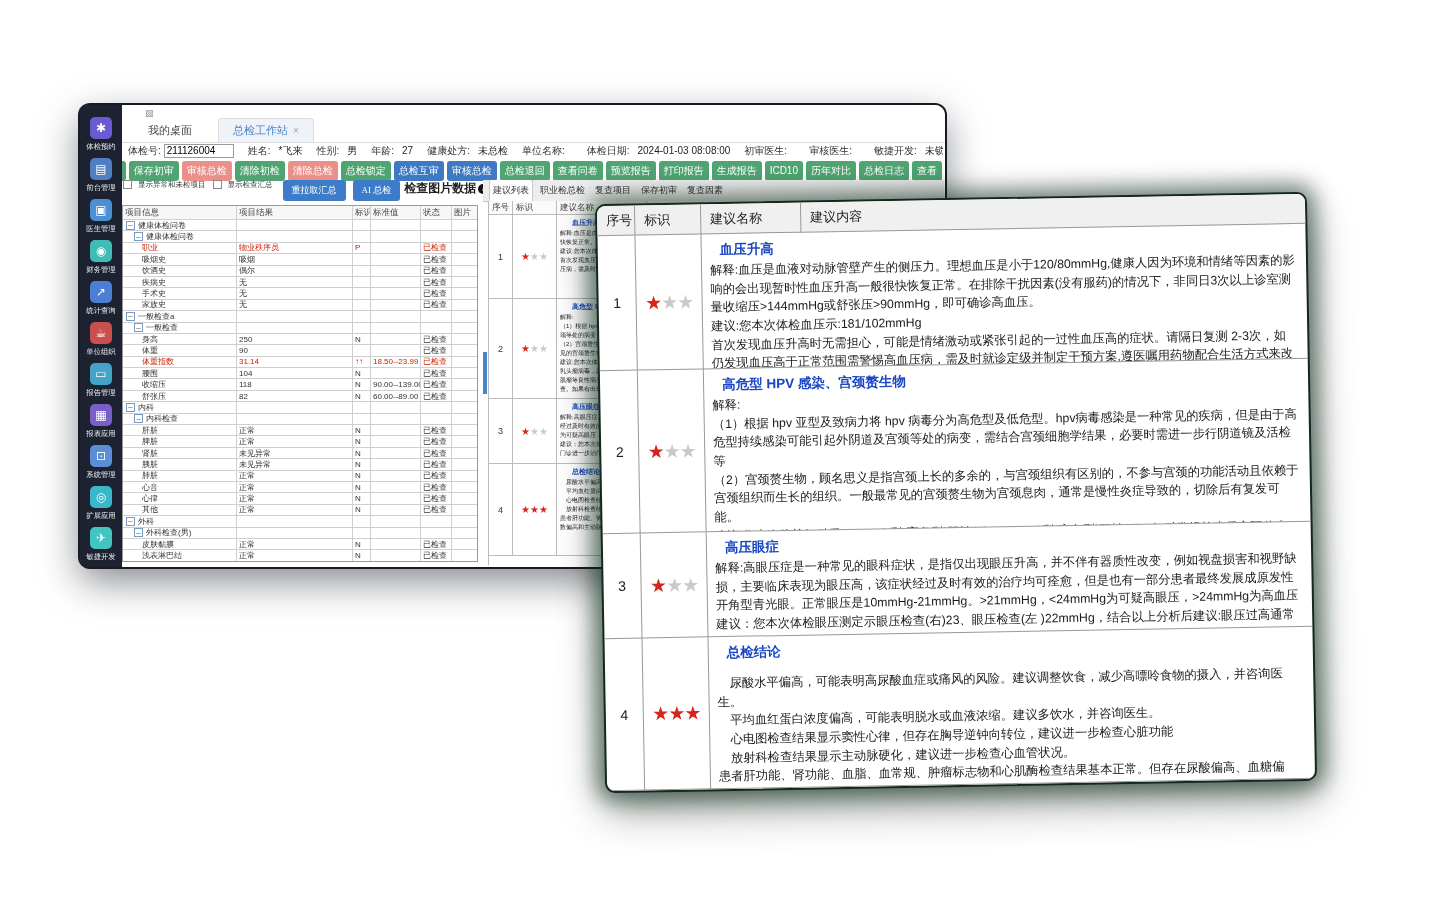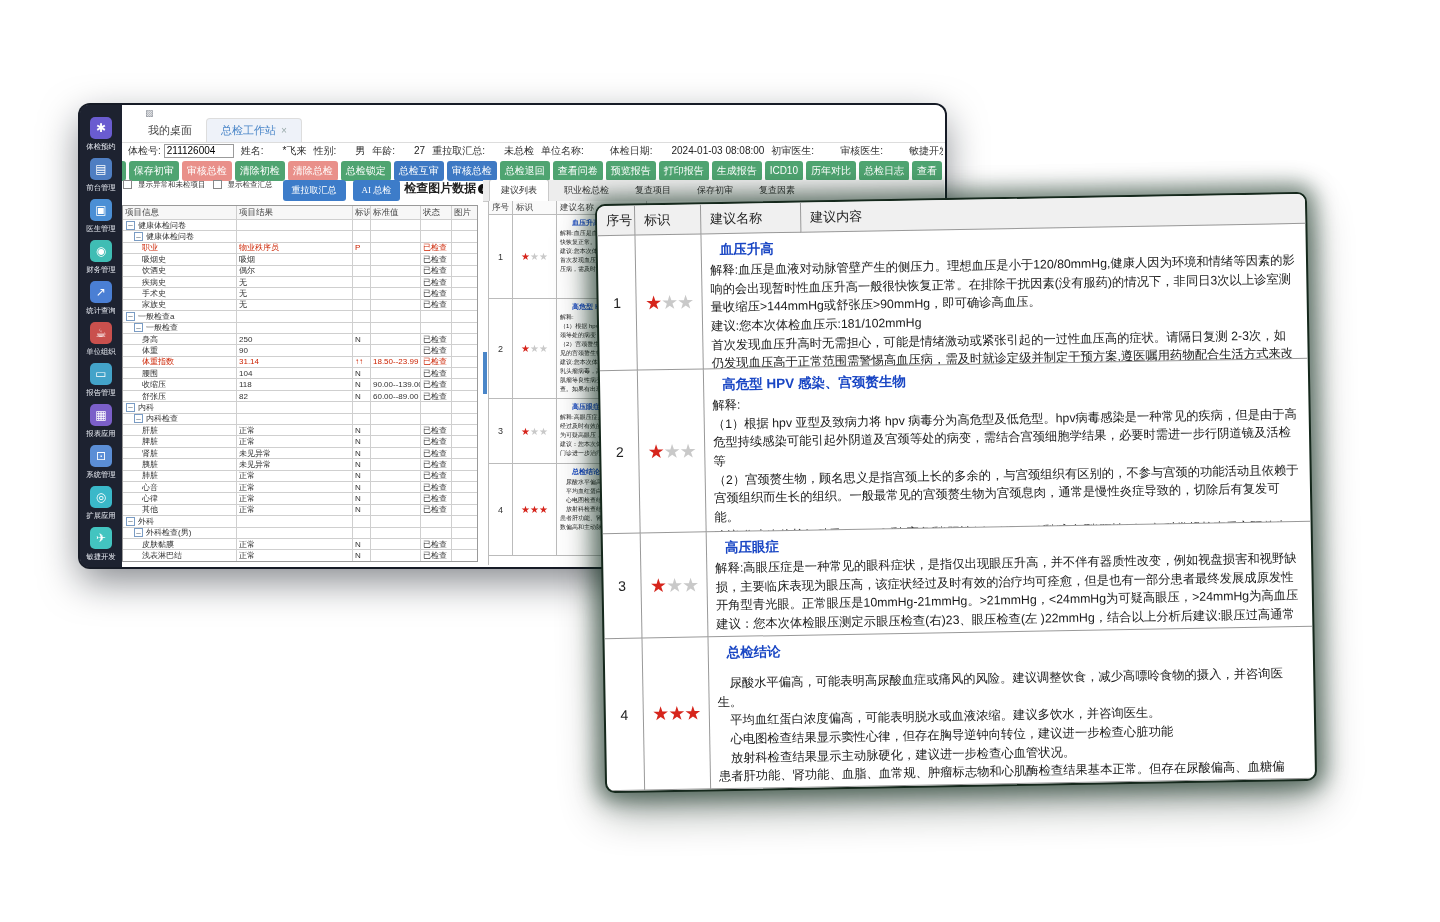--- a/index.html
+++ b/index.html
@@ -12,30 +12,30 @@
   .sidebar{width:42px;background:#1d2230;border-radius:8px 0 0 8px;padding-top:12px;box-sizing:border-box;
     display:flex;flex-direction:column;align-items:center;flex:none;}
   .side-item{display:flex;flex-direction:column;align-items:center;margin-bottom:6px;cursor:pointer;}
   .side-icon{width:22px;height:22px;border-radius:5px;color:#fff;font-size:12px;line-height:1;
     display:flex;align-items:center;justify-content:center;}
   .side-label{color:#e9ecf3;font-size:8px;margin-top:2px;white-space:nowrap;transform:scale(.92);}
   .content{flex:1;position:relative;background:#fff;border-radius:0 10px 10px 0;overflow:hidden;}
 
   .broken-img{position:absolute;left:23px;top:3px;font-size:9px;color:#8a8f98;}
   .tabbar{position:absolute;left:0;right:0;top:13px;height:25px;border-bottom:1px solid #ddd;
-    display:flex;align-items:flex-end;padding-left:12px;gap:0;font-size:11px;box-sizing:border-box;}
+    display:flex;align-items:flex-end;padding-left:12px;gap:12px;font-size:11px;box-sizing:border-box;}
   .wtab{padding:4px 14px 4px;color:#444;cursor:pointer;}
   .wtab.active{background:#eef2f9;border:1px solid #ddd;border-bottom:none;border-radius:4px 4px 0 0;color:#4a86c8;font-family:Liberation Mono, monospace;}
   .wtab .close{color:#9aa;margin-left:5px;font-size:10px;}
 
   .patientbar{position:absolute;left:6px;right:2px;top:37px;height:17px;display:flex;align-items:center;
-    font-size:10px;color:#333;white-space:nowrap;overflow:hidden;}
+    font-size:10px;color:#333;white-space:nowrap;overflow:hidden;gap:7px;}
   .pfield{margin-right:7px;display:flex;align-items:center;}
   .pfield .plabel{color:#333;}
-  .pfield .pvalue{margin-left:19px;color:#222;}
+  .pfield .pvalue{margin-left:8px;color:#222;}
   .pfield input{width:64px;height:12px;border:1px solid #9b9b9b;font-size:10px;padding:0 2px;margin-left:3px;}
 
   .toolbar{position:absolute;right:3px;top:56px;height:20px;display:flex;gap:3px;}
   .tbtn{font-size:10px;color:#fff;border:none;border-radius:3px;padding:3px 5px;line-height:1.2;cursor:pointer;white-space:nowrap;}
   .tbtn.green{background:#4fa471;}
   .tbtn.salmon{background:#e9908a;}
   .tbtn.blue{background:#3e79c4;}
 
   
   .left-panel{position:absolute;left:0;top:75px;width:357px;bottom:2px;}
@@ -55,21 +55,21 @@
   .ex-row.header .ex-cell{font-size:8.5px;color:#444;}
   .ex-row.abn .ex-cell{color:#cc2200;}
   .gbox{width:7px;height:7px;border:1px solid #7a9cc4;display:inline-flex;align-items:center;justify-content:center;
     font-size:8px;line-height:6px;color:#456;margin-right:3px;flex:none;background:#fff;}
   .ind-g{padding-left:3px;} .ind-s{padding-left:11px;} .ind-i{padding-left:19px;}
 
   
   .right-panel{position:absolute;left:361px;right:1px;top:75px;bottom:2px;overflow:hidden;}
   .adv-tabs{height:21px;background:#ededed;border-bottom:1px solid #c9c9c9;display:flex;align-items:flex-end;
     padding-left:6px;gap:4px;font-size:9px;color:#333;}
-  .atab{padding:4px 11px;cursor:pointer;}
+  .atab{padding:4px 3px;cursor:pointer;}
   .atab.active{background:#fff;border:1px solid #c9c9c9;border-bottom:none;border-radius:3px 3px 0 0;}
   .mini-scroll{position:absolute;left:0;top:172px;width:4px;height:42px;background:#4a86c8;}
   .mini-table{position:absolute;left:5px;right:0;top:21px;bottom:0;overflow:hidden;background:#fff;border-left:1px solid #bbb;}
   .mini .a-head{display:grid;grid-template-columns:24px 44px 90px 1fr;height:14px;background:#fafafa;}
   .mini .a-head .a-hcell{font-size:8.5px;color:#444;border-right:1px solid #bbb;border-bottom:1px solid #bbb;
     display:flex;align-items:center;padding-left:3px;box-sizing:border-box;overflow:hidden;white-space:nowrap;}
   .mini .a-row{display:grid;grid-template-columns:24px 44px 1fr;box-sizing:border-box;overflow:hidden;}
   .mini .a-num{font-size:9px;color:#333;border-right:1px solid #bbb;border-bottom:1px solid #bbb;
     display:flex;align-items:center;justify-content:center;}
   .mini .a-stars{border-right:1px solid #bbb;border-bottom:1px solid #bbb;display:flex;align-items:center;justify-content:center;font-size:10px;letter-spacing:0;}
@@ -165,21 +165,21 @@
           </span>
           <span class="pfield">
             <span class="plabel">性别:</span>
             <span class="pvalue">男</span>
           </span>
           <span class="pfield">
             <span class="plabel">年龄:</span>
             <span class="pvalue">27</span>
           </span>
           <span class="pfield">
-            <span class="plabel">重拉取汇总:</span>
+            <span class="plabel">健康处方:</span>
             <span class="pvalue">未总检</span>
           </span>
           <span class="pfield">
             <span class="plabel">单位名称:</span>
             <span class="pvalue"></span>
           </span>
           <span class="pfield">
             <span class="plabel">体检日期:</span>
             <span class="pvalue">2024-01-03 08:08:00</span>
           </span>

